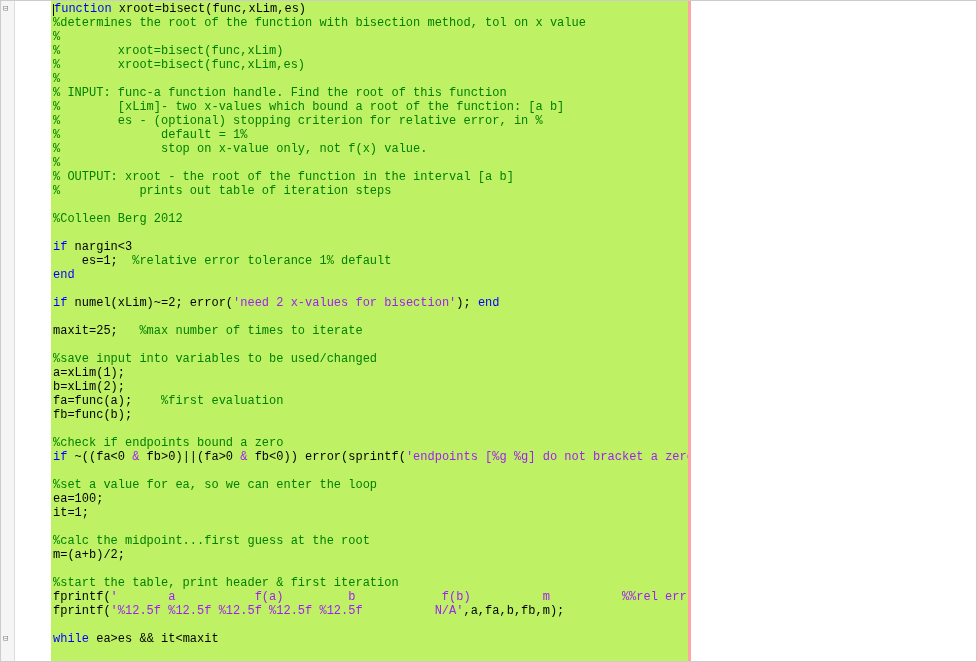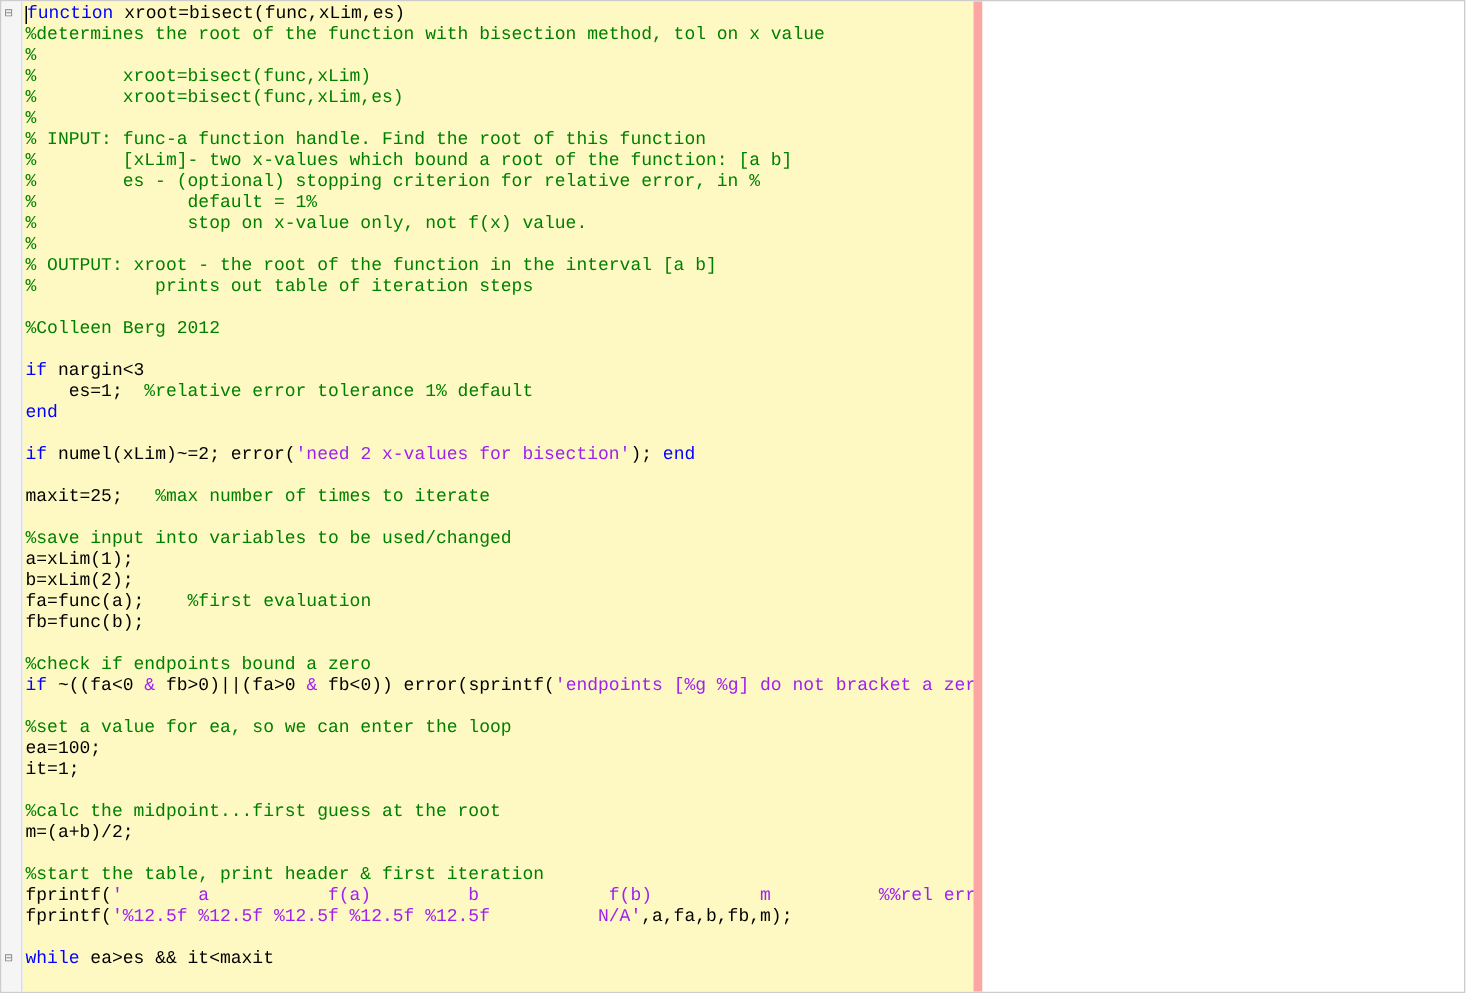--- a/index.html
+++ b/index.html
@@ -30,22 +30,23 @@
     color: #888;
     cursor: pointer;
     line-height: 14px;
   }
   .code-area {
     flex: 0 0 640px;
     padding: 1px 2px;
     white-space: pre;
     line-height: 14px;
     overflow: hidden;
-    border-right: 6px solid #fca5a5;
-    background: #fef9c3;
+    border-right: 3px solid #fca5a5;
+    background: #bef264;
+    margin-left: 36px;
   }
   .right-pane {
     flex: 1;
     background: #fff;
   }
   .kw { color: #0000ff; }
   .com { color: #008000; }
   .str { color: #a020f0; }
   .txt { color: #000; }
   .line { display: block; height: 14px; }

